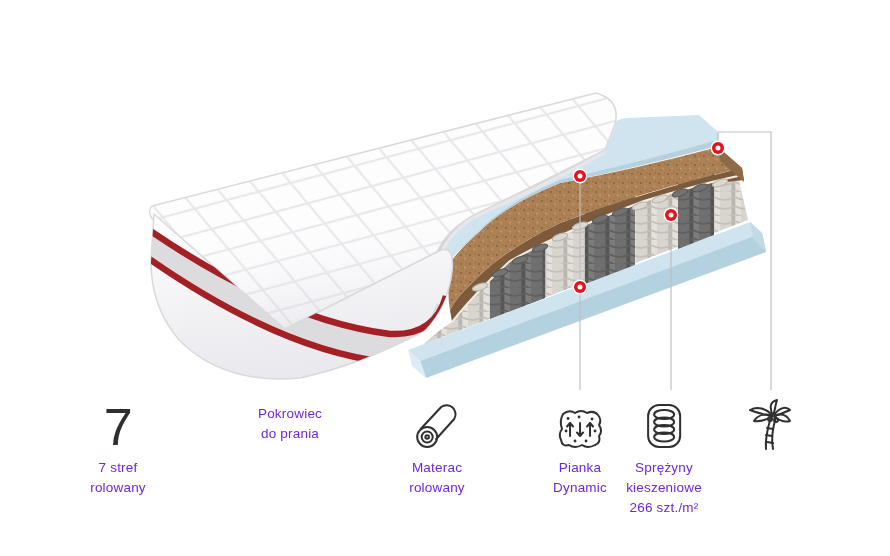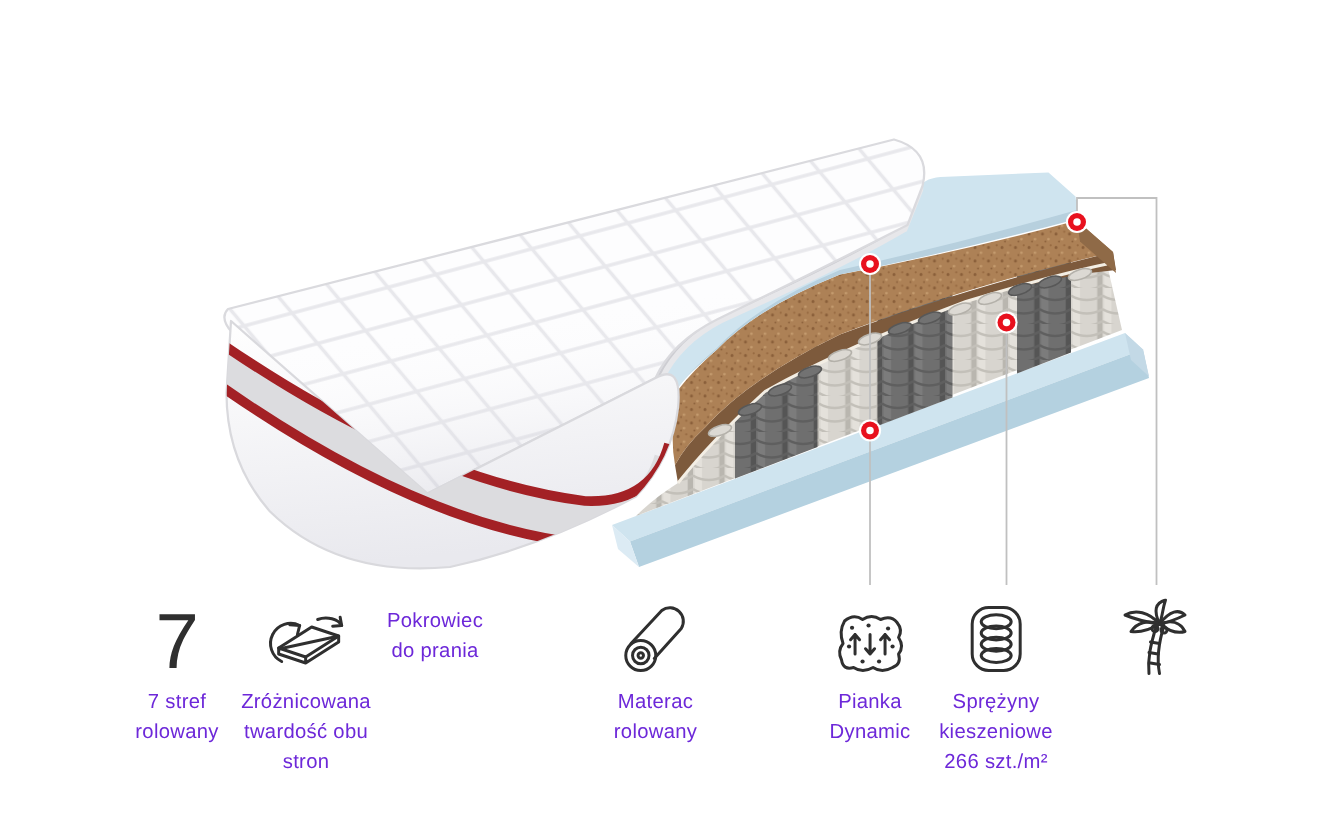--- a/index.html
+++ b/index.html
@@ -160,40 +160,20 @@
         <svg width="36" height="52" viewBox="0 0 36 52">
           <text x="18" y="46" font-size="52" font-weight="300" text-anchor="middle" fill="#2f2f2f">7</text>
         </svg>
       </div>
       <div class="f-label">
         <div>7 stref</div>
         <div>rolowany</div>
       </div>
     </div>
 
-    <div class="feature" style="left:204px">
-      <div class="f-icon">
-        <svg width="62" height="46" viewBox="0 0 62 46">
-          <g class="ic">
-            <path d="M13,27 L35,13 L53,19 L31,33 Z"></path>
-            <path d="M13,27 L13,31 L31,37 L31,33 M53,19 L53,23 L31,37"></path>
-            <path d="M14,27.5 L51,19.5"></path>
-            <path d="M15,36 A12,12 0 1 1 27,12"></path>
-            <path d="M27,12 l-6.5,-0.5 M27,12 l-1.5,6"></path>
-            <path d="M39,8 A11,7 0 0 1 55,12"></path>
-            <path d="M55,12 l-1,-5.5 M55,12 l-6,0.5"></path>
-          </g>
-        </svg>
-      </div>
-      <div class="f-label">
-        <div>Zróżnicowana</div>
-        <div>twardość obu</div>
-        <div>stron</div>
-      </div>
-    </div>
 
     <div class="feature" style="left:290px">
       <div class="f-label">
         <div>Pokrowiec</div>
         <div>do prania</div>
       </div>
     </div>
 
 
     <div class="feature" style="left:580px">

